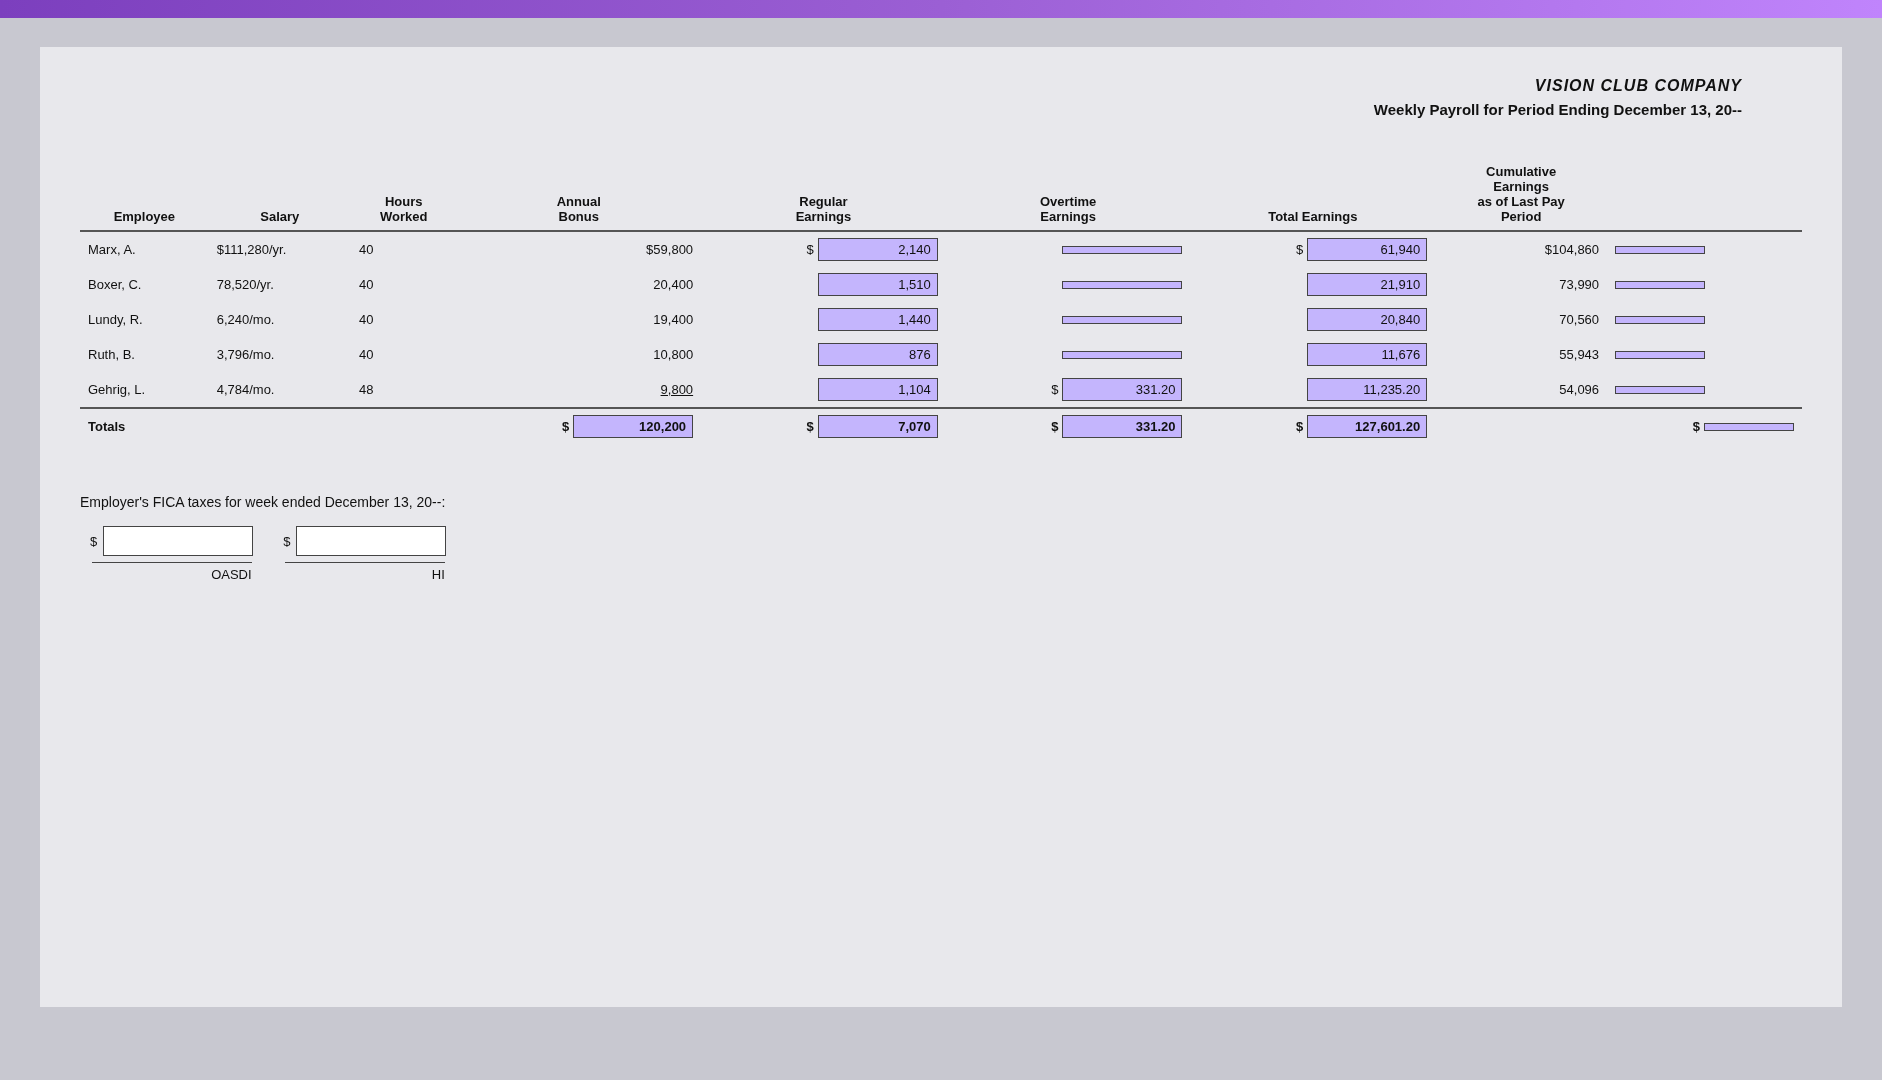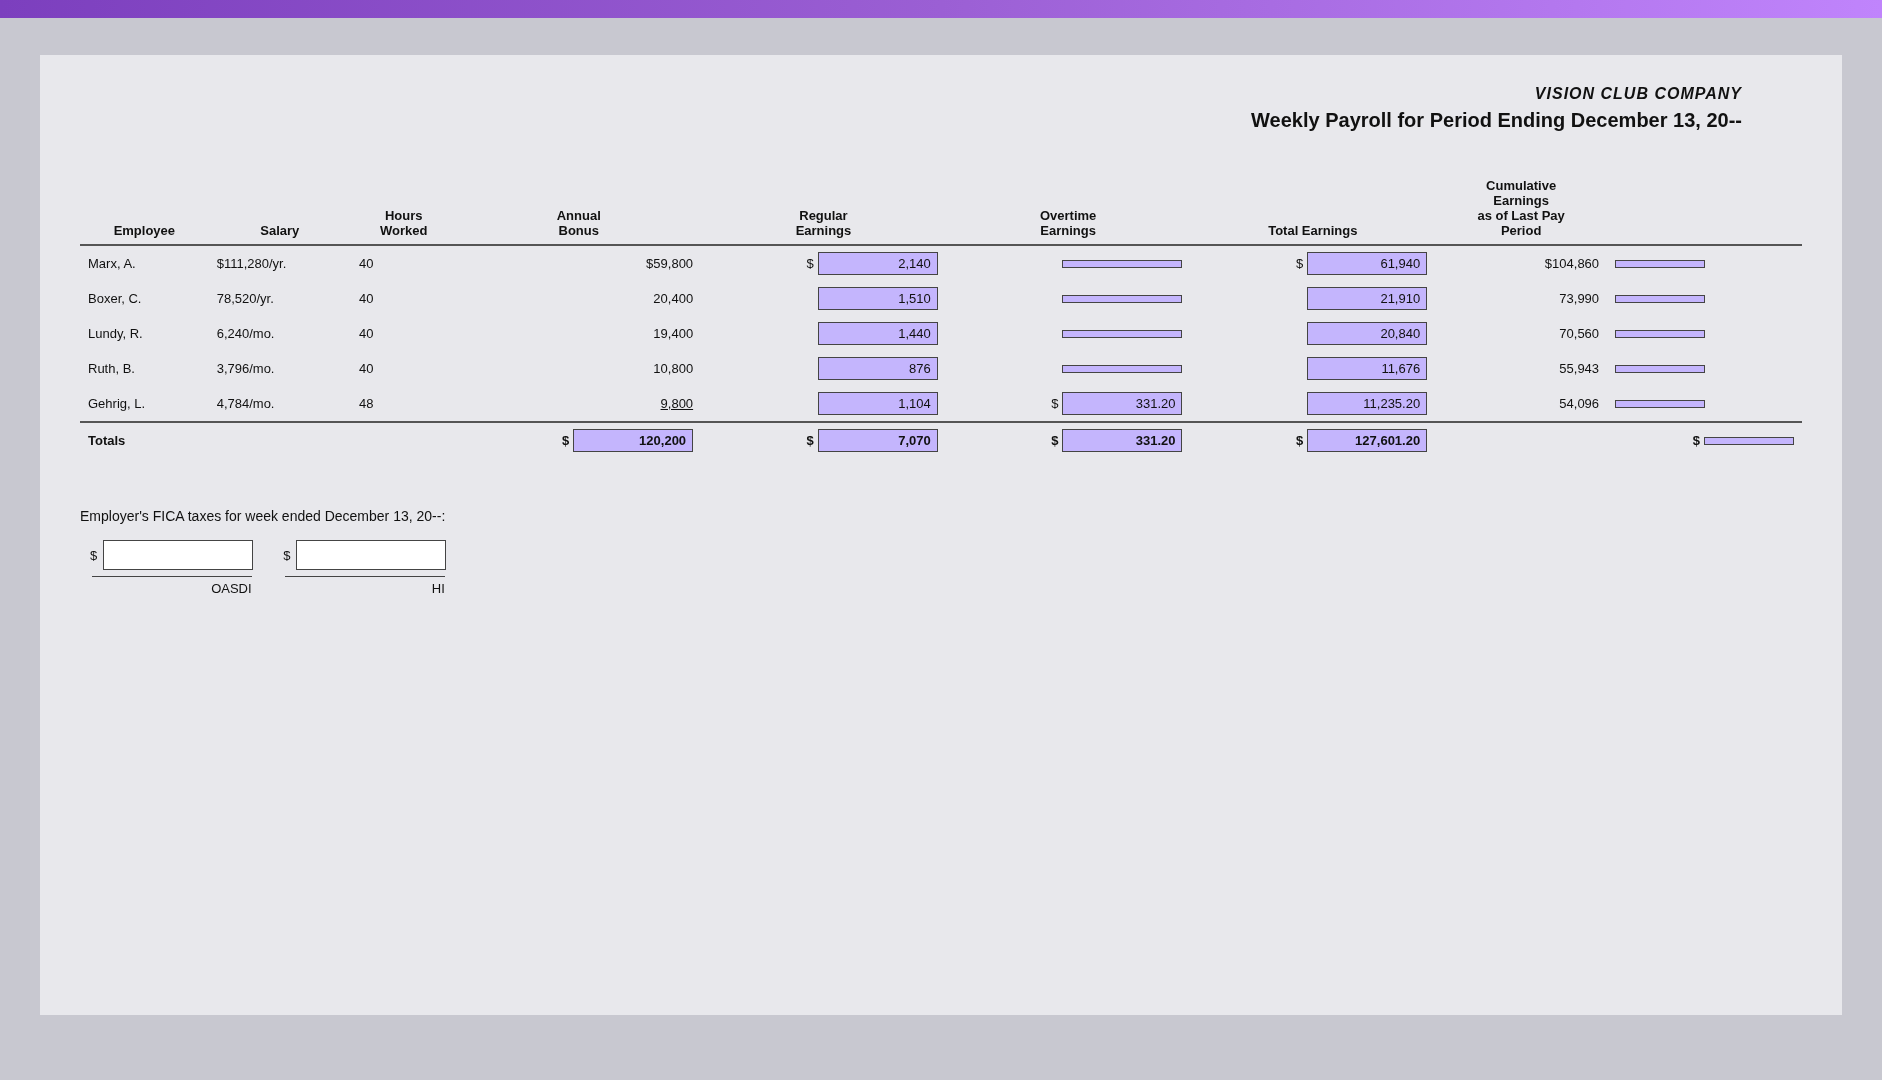--- a/index.html
+++ b/index.html
@@ -15,41 +15,41 @@
     }
 
     .top-bar {
       height: 18px;
       background: linear-gradient(to right, #7c3fbe, #9b5fd4, #c084fc);
       width: 100%;
     }
 
     .page-wrapper {
       background: #e8e8ec;
-      margin: 37px 40px;
+      margin: 29px 40px;
       padding: 30px 40px 60px 40px;
       min-height: 960px;
     }
 
     .company-header {
       text-align: right;
       padding-right: 60px;
       margin-bottom: 40px;
     }
 
     .company-name {
       font-size: 16px;
       font-style: italic;
       font-weight: bold;
       letter-spacing: 1px;
       margin-bottom: 6px;
     }
 
     .payroll-period {
-      font-size: 20px;
+      font-size: 15px;
       font-weight: bold;
     }
 
     .payroll-table {
       width: 100%;
       border-collapse: collapse;
       margin-top: 20px;
     }
 
     .payroll-table th {

